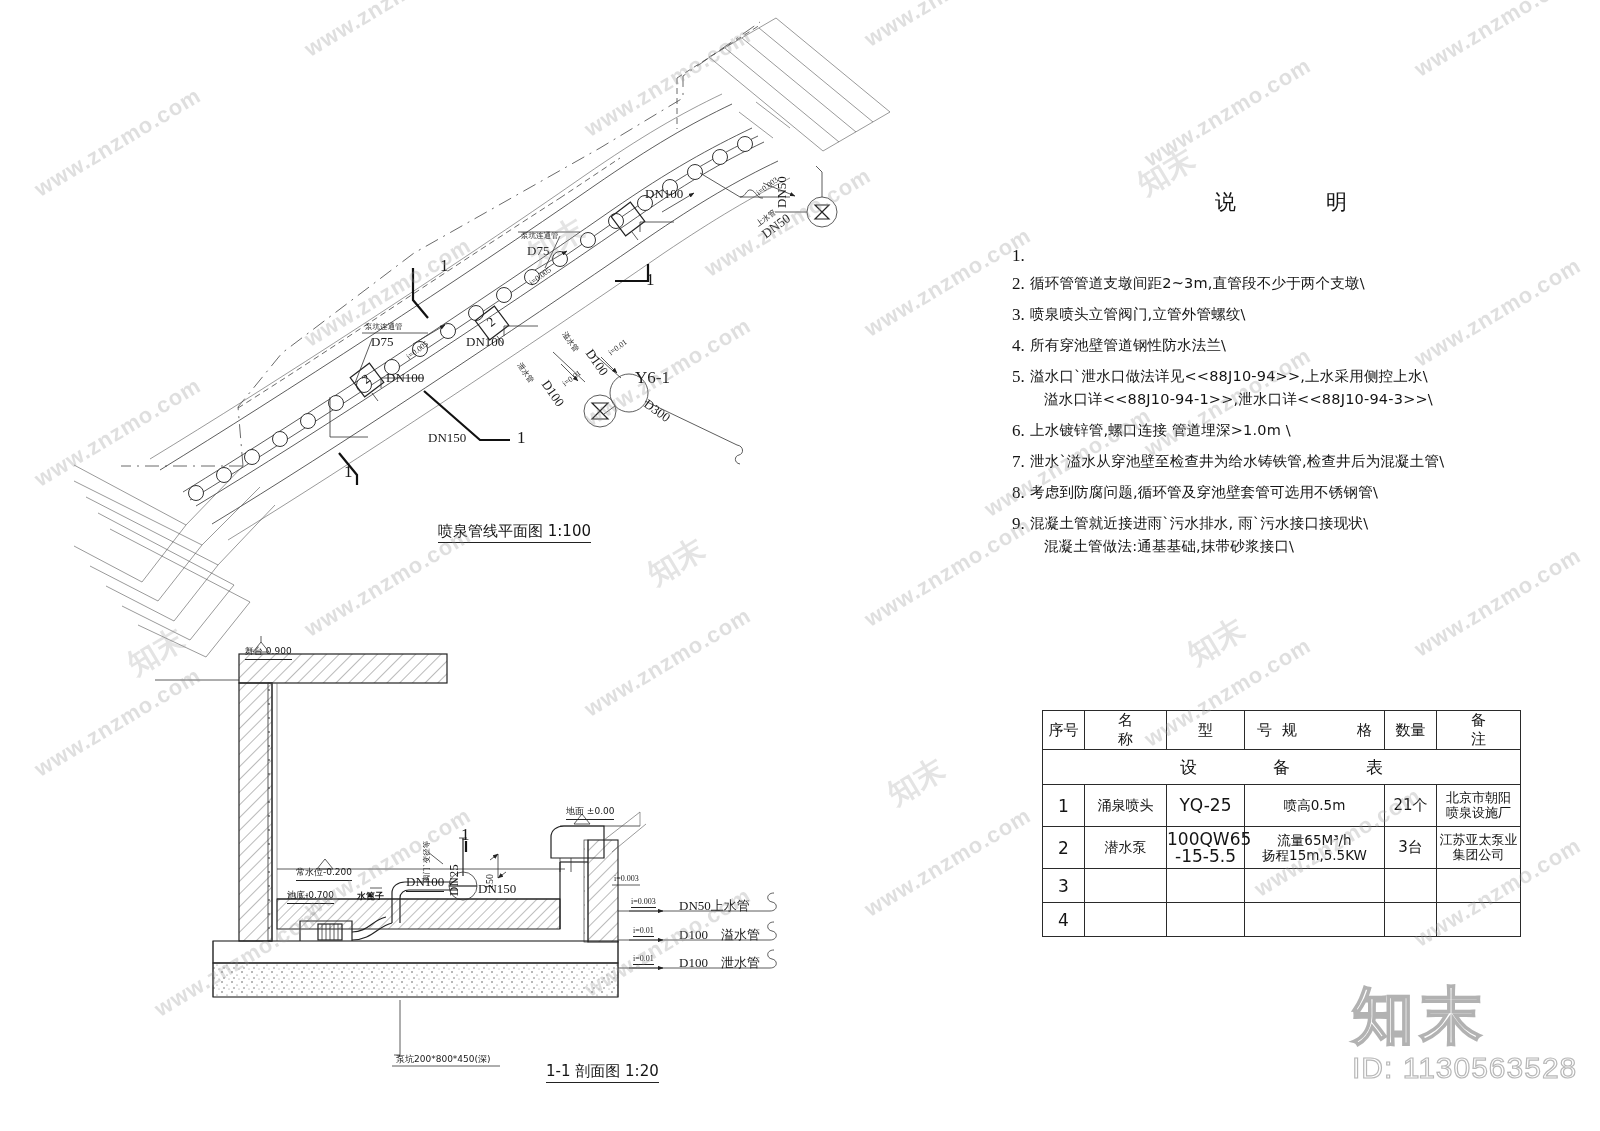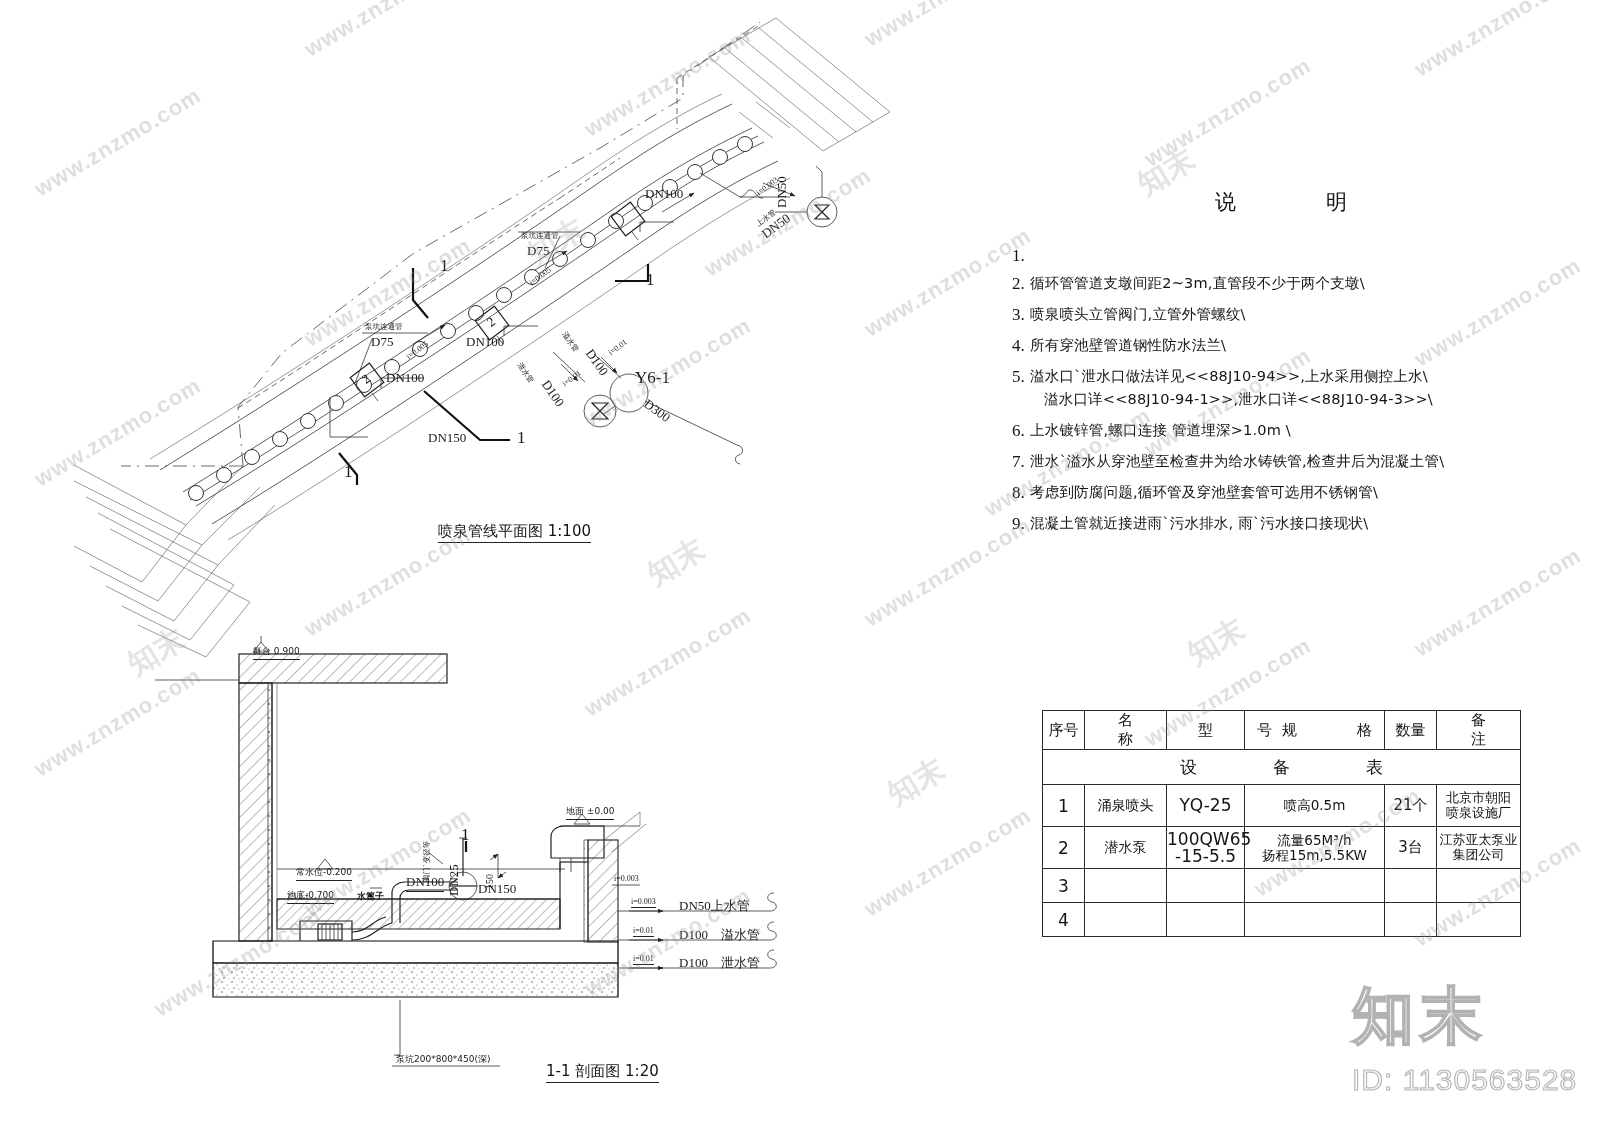--- a/index.html
+++ b/index.html
@@ -180,21 +180,21 @@
     -webkit-text-stroke: 1.6px rgba(165,165,165,0.85);
     letter-spacing: 6px;
     line-height: 1;
   }
   #brand-id {
     font-family: "Liberation Sans", sans-serif;
     font-size: 30px;
     color: transparent;
     -webkit-text-stroke: 1.2px rgba(175,175,175,0.9);
     letter-spacing: 1px;
-    margin-top: 16px;
+    margin-top: 4px;
   }
 </style>
 </head>
 <body>
 
 <div class="sheet">
 
   <svg class="cad" viewBox="0 0 1600 1131">
     <defs>
       <pattern id="hatch45" width="9" height="9" patternTransform="rotate(45)" patternUnits="userSpaceOnUse">
@@ -510,21 +510,21 @@
   <div class="lbl big" style="left:344px; top:462px;">1</div>
   <div class="lbl big" style="left:517px; top:428px;">1</div>
   <div class="lbl big" style="left:440px; top:256px;">1</div>
   <div class="lbl big" style="left:646px; top:270px;">1</div>
 
   <div class="lbl" style="left:363px; top:371px; transform:rotate(-37deg);">2</div>
   <div class="lbl" style="left:488px; top:314px; transform:rotate(-37deg);">2</div>
 
   <div class="dwg-title" style="left:438px; top:522px;">喷泉管线平面图 1:100</div>
 
-  <div class="lbl cnsm ul" style="left:245px; top:645px;margin-left:8px;">舞台 0.900</div>
+  <div class="lbl cnsm ul" style="left:245px; top:645px;">舞台 0.900</div>
   <div class="lbl cnsm ul" style="left:296px; top:866px;">常水位-0.200</div>
   <div class="lbl cnsm ul" style="left:287px; top:889px;">池底-0.700</div>
   <div class="lbl cnsm" style="left:357px; top:890px;font-weight:bold;">水篦子</div>
   <div class="lbl cnsm ul" style="left:566px; top:805px;">地面 ±0.00</div>
 
   <div class="lbl ul" style="left:406px; top:874px;">DN100</div>
   <div class="lbl" style="left:478px; top:881px;">DN150</div>
   <div class="lbl rot90" style="left:462px; top:880px;">DN25</div>
   <div class="lbl cnxs rot90" style="left:432px; top:872px;">阀门`变径等</div>
   <div class="lbl sm rot90" style="left:495px; top:878px;">150</div>
@@ -592,20 +592,21 @@
         <div class="note-row">
           <div class="note-num">8.</div>
           <div class="note-body">
             <div class="note-line">考虑到防腐问题,循环管及穿池壁套管可选用不锈钢管\</div>
           </div>
         </div>
         <div class="note-row">
           <div class="note-num">9.</div>
           <div class="note-body">
             <div class="note-line">混凝土管就近接进雨`污水排水, 雨`污水接口接现状\</div>
+            <div class="note-line indent">混凝土管做法:通基基础,抹带砂浆接口\</div>
           </div>
         </div>
       </div>
   </div>
 
   <table id="equip-table">
     <colgroup>
       <col style="width:42px">
       <col style="width:82px">
       <col style="width:78px">

